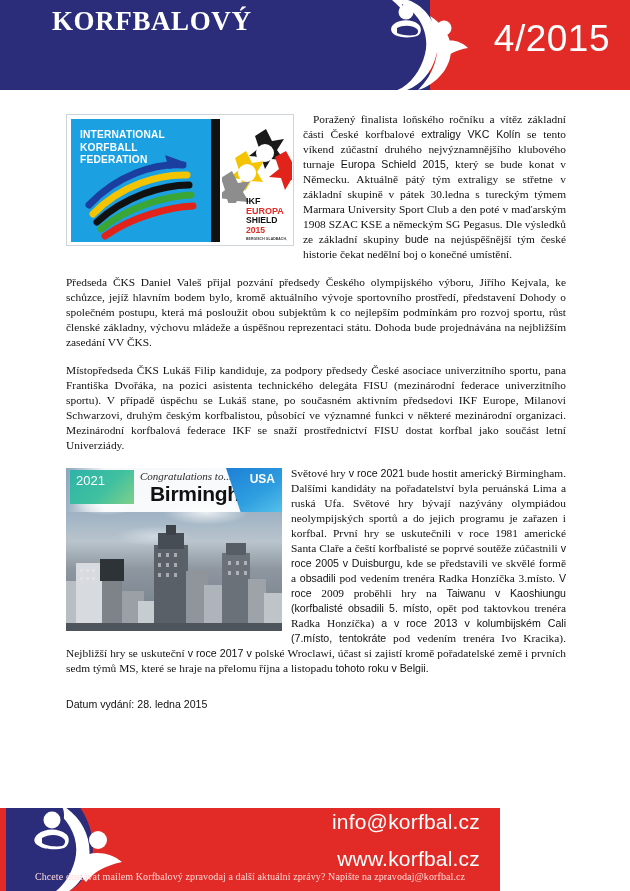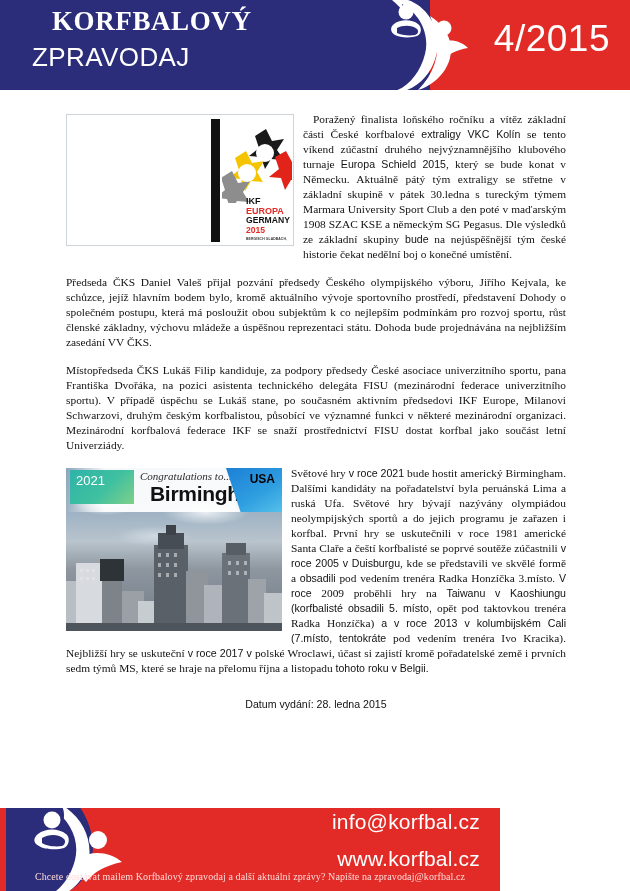--- a/index.html
+++ b/index.html
@@ -215,33 +215,32 @@
     letter-spacing: -0.3px;
   }
   .bham-usa {
     position: absolute; right: 0px; top: 0px;
     width: 56px; height: 44px;
     background: linear-gradient(150deg,#1d7fd6 0%, #2f9fe0 60%, #55c0ea 100%);
     clip-path: polygon(0 0, 100% 0, 100% 100%, 26% 100%);
   }
   .bham-usa-txt {
     position: absolute; right: 7px; top: 4px;
-    color: #000000;
+    color: #ffffff;
     font-family: "Liberation Sans", sans-serif;
     font-weight: bold;
     font-size: 12px;
   }
   .bham-skyline { position: absolute; left:0; bottom:0; width:216px; height: 112px; }
 
   .datum {
     margin-top: 22px;
     font-family: "Liberation Sans", sans-serif;
     font-size: 10.6px;
     color: #111111;
-    text-align: center;
   }
 
   .clearfix::after { content: ""; display: block; clear: both; }
 
   
   .footer {
     position: absolute;
     left: 0;
     top: 808px;
     width: 500px;
@@ -299,45 +298,59 @@
         <path d="M22,26 C28,21 40,21 46,26 C50,29 50,36 45,38 C40,40 28,40 23,37 C18,34 18,29 22,26 Z" fill="#ffffff"></path>
         <path d="M25,30 C31,27 40,27 45,31 C47,33 46,36 43,37 C37,38 29,37 25,35 Z" fill="#2b2d7a"></path>
 
         <path d="M58,18 C74,28 82,44 78,60 C74,76 60,88 46,92 C62,76 68,56 64,40 C61,29 60,22 58,18 Z" fill="#ffffff"></path>
         <circle cx="72" cy="30" r="7.5" fill="#ffffff"></circle>
         <path d="M66,46 C76,40 88,42 96,50 C84,52 76,56 70,64 C64,58 62,50 66,46 Z" fill="#ffffff"></path>
       </svg>
     </div>
 
     <div class="header-title-main">KORFBALOVÝ</div>
-    <div class="header-title-sub">ZPRAVODAJ</div>
     <div class="header-issue">4/2015</div>
   </div>
 
   <div class="content">
     <div class="article">
 
       <div class="fig fig-ikf">
+        <div class="ikf-left">
+          <div class="ikf-left-txt">
+            <div>INTERNATIONAL</div>
+            <div>KORFBALL</div>
+            <div>FEDERATION</div>
+          </div>
+          <svg viewBox="0 0 140 123" width="140" height="123" style="position:absolute;left:0;top:0" aria-hidden="true">
+            <path d="M112,46 C84,44 46,56 18,86" stroke="#1b3fa0" stroke-width="7" fill="none" stroke-linecap="round"></path>
+            <path d="M116,56 C88,55 50,66 22,95" stroke="#f5c400" stroke-width="7" fill="none" stroke-linecap="round"></path>
+            <path d="M118,66 C92,66 54,77 26,103" stroke="#111111" stroke-width="7" fill="none" stroke-linecap="round"></path>
+            <path d="M120,76 C96,77 58,87 30,110" stroke="#3aa635" stroke-width="7" fill="none" stroke-linecap="round"></path>
+            <path d="M122,87 C100,88 62,97 34,117" stroke="#e2231a" stroke-width="7" fill="none" stroke-linecap="round"></path>
+            <path d="M94,36 L116,44 L98,50" fill="#1b3fa0"></path>
+          </svg>
+        </div>
 
         <div class="ikf-divider"></div>
 
         <div class="ikf-right">
           <svg viewBox="0 0 70 80" width="70" height="80" style="position:absolute;left:0;top:4px" aria-hidden="true">
             <g>
               <path d="M44,6 L50,18 L62,16 L55,27 L62,37 L49,36 L43,46 L39,34 L27,33 L37,25 L33,13 Z" fill="#1a1a1a"></path>
               <path d="M64,28 L70,39 L82,38 L75,48 L81,58 L69,57 L63,67 L59,55 L47,54 L57,46 L53,34 Z" fill="#e2231a"></path>
               <path d="M24,28 L30,40 L42,38 L35,49 L41,59 L29,58 L23,68 L19,56 L7,55 L17,47 L13,35 Z" fill="#f5c400"></path>
               <path d="M10,48 L16,60 L28,58 L21,69 L27,79 L15,78 L9,88 L5,76 L-7,75 L3,67 L-1,55 Z" fill="#8d8d8d"></path>
               <circle cx="43" cy="30" r="9" fill="#ffffff"></circle>
               <circle cx="25" cy="50" r="9" fill="#ffffff"></circle>
             </g>
           </svg>
           <div class="es-text">
             <div class="es-l1"><span>IKF </span><b>EUROPA</b></div>
-            <div class="es-l2"><span>GERMANY </span><b>2015</b></div>
+            <div class="es-l2"><span>SHIELD </span><b>2015</b></div>
             <div class="es-l3">BERGISCH GLADBACH, GERMANY</div>
           </div>
         </div>
       </div>
 
       <p class="para first"><span>Poražený finalista loňského ročníku a vítěz základní části České korfbalové </span><span class="sans">extraligy VKC Kolín</span><span> se tento víkend zúčastní druhého nejvýznamnějšího klubového turnaje </span><span class="sans">Europa Schield 2015</span><span>, který se bude konat v Německu. Aktuálně pátý tým extraligy se střetne v základní skupině v pátek 30.ledna s tureckým týmem Marmara University Sport Club a den poté v maďarským 1908 SZAC KSE a německým SG Pegasus. Dle výsledků ze základní skupiny </span><span class="sans">bude</span><span> na nejúspěšnější tým české historie čekat nedělní boj o konečné umístění.</span></p>
 
       <div class="clearfix"></div>
 
       <p class="para">Předseda ČKS Daniel Valeš přijal pozvání předsedy Českého olympijského výboru, Jiřího Kejvala, ke schůzce, jejíž hlavním bodem bylo, kromě aktuálního vývoje sportovního prostředí, představení Dohody o společném postupu, která má posloužit obou subjektům k co nejlepším podmínkám pro rozvoj sportu, růst členské základny, výchovu mládeže a úspěšnou reprezentaci státu. Dohoda bude projednávána na nejbližším zasedání VV ČKS.</p>

